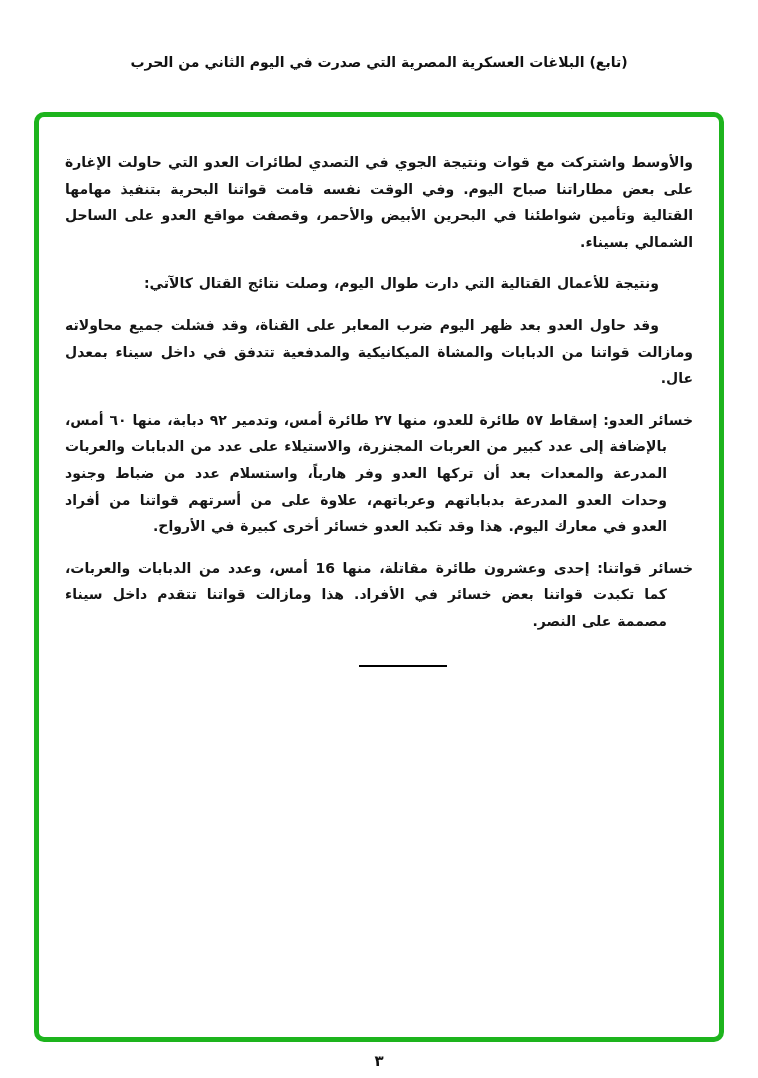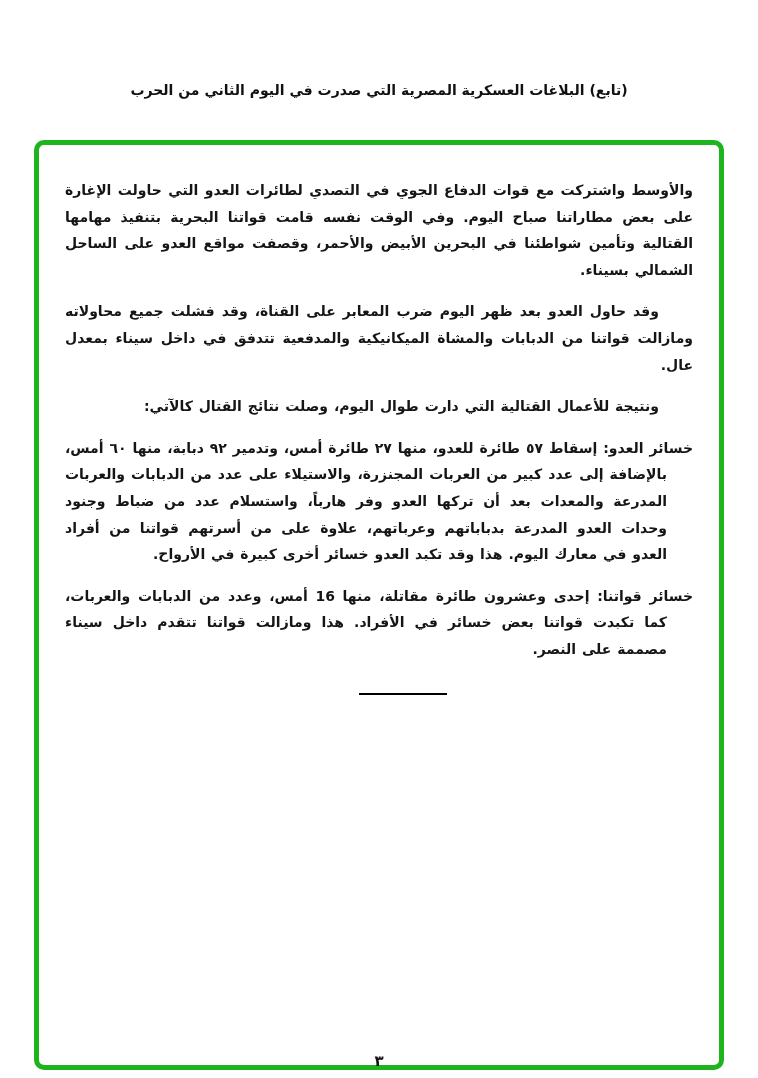--- a/index.html
+++ b/index.html
@@ -10,21 +10,21 @@
     height: 1078px;
     font-family: "DejaVu Sans", sans-serif;
   }
   .page {
     position: relative;
     width: 758px;
     height: 1078px;
     overflow: hidden;
   }
   .doc-title {
-    padding-top: 82px;
+    padding-top: 54px;
     text-align: center;
     direction: rtl;
     font-weight: bold;
     font-size: 14px;
     color: #111;
     letter-spacing: 0.2px;
   }
   .green-box {
     box-sizing: border-box;
     width: 690px;
@@ -72,25 +72,25 @@
 </style>
 </head>
 <body>
 
 <div class="page">
 
   <div class="doc-title">(تابع) البلاغات العسكرية المصرية التي صدرت في اليوم الثاني من الحرب</div>
 
   <div class="green-box">
 
-    <p class="para">والأوسط واشتركت مع قوات الدفاع الجوي في التصدي لطائرات العدو التي حاولت الإغارة على بعض مطاراتنا صباح اليوم. وفي الوقت نفسه قامت قواتنا البحرية بتنفيذ مهامها القتالية وتأمين شواطئنا في البحرين الأبيض والأحمر، وقصفت مواقع العدو على الساحل الشمالي بسيناء.</p>
+    <p class="para">والأوسط واشتركت مع قوات ونتيجة الجوي في التصدي لطائرات العدو التي حاولت الإغارة على بعض مطاراتنا صباح اليوم. وفي الوقت نفسه قامت قواتنا البحرية بتنفيذ مهامها القتالية وتأمين شواطئنا في البحرين الأبيض والأحمر، وقصفت مواقع العدو على الساحل الشمالي بسيناء.</p>
+
+    <p class="para indent">ونتيجة للأعمال القتالية التي دارت طوال اليوم، وصلت نتائج القتال كالآتي:</p>
 
     <p class="para indent">وقد حاول العدو بعد ظهر اليوم ضرب المعابر على القناة، وقد فشلت جميع محاولاته ومازالت قواتنا من الدبابات والمشاة الميكانيكية والمدفعية تتدفق في داخل سيناء بمعدل عال.</p>
-
-    <p class="para indent">ونتيجة للأعمال القتالية التي دارت طوال اليوم، وصلت نتائج القتال كالآتي:</p>
 
     <p class="para hanging">خسائر العدو: إسقاط ٥٧ طائرة للعدو، منها ٢٧ طائرة أمس، وتدمير ٩٢ دبابة، منها ٦٠ أمس، بالإضافة إلى عدد كبير من العربات المجنزرة، والاستيلاء على عدد من الدبابات والعربات المدرعة والمعدات بعد أن تركها العدو وفر هارباً، واستسلام عدد من ضباط وجنود وحدات العدو المدرعة بدباباتهم وعرباتهم، علاوة على من أسرتهم قواتنا من أفراد العدو في معارك اليوم. هذا وقد تكبد العدو خسائر أخرى كبيرة في الأرواح.</p>
 
     <p class="para hanging">خسائر قواتنا: إحدى وعشرون طائرة مقاتلة، منها 16 أمس، وعدد من الدبابات والعربات، كما تكبدت قواتنا بعض خسائر في الأفراد. هذا ومازالت قواتنا تتقدم داخل سيناء مصممة على النصر.</p>
 
     <div class="divider"></div>
 
   </div>
 
   <div class="page-number">٣</div>

